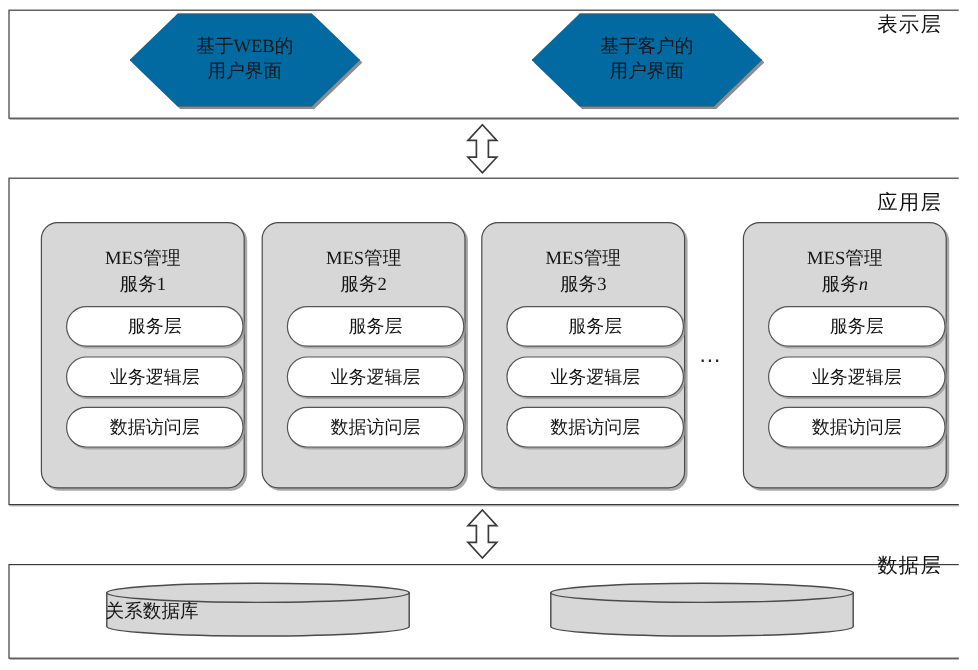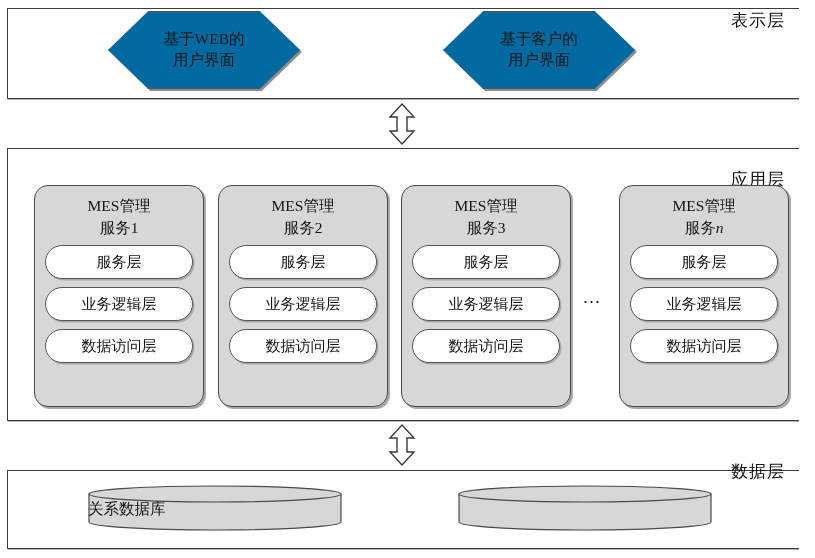--- a/index.html
+++ b/index.html
@@ -33,21 +33,21 @@
 
   .layer-title {
     position: absolute;
     right: 14px;
     font-size: 17px;
     letter-spacing: 1px;
     color: #111;
     white-space: nowrap;
   }
   #title-presentation { top: 9px; }
-  #title-application  { top: 9px; margin-top: 11px; }
+  #title-application  { top: 9px; }
   #title-data         { top: 17px; }
 
   
   .hexagon {
     position: absolute;
     width: 192px;
     height: 78px;
     background: #0369a1;
     border: 1px solid #555;
     box-sizing: border-box;
@@ -86,21 +86,21 @@
     top: 185px;
     height: 222px;
     background: #d7d7d7;
     border: 1px solid #4a4a4a;
     border-radius: 14px;
     box-sizing: border-box;
     box-shadow: 2px 2px 0 rgba(140,140,140,0.75);
     display: flex;
     flex-direction: column;
     align-items: center;
-    padding-top: 9px;
+    padding-top: 19px;
   }
   #module-1 { left: 34px; }
   #module-2 { left: 218px; }
   #module-3 { left: 401px; }
   #module-4 { left: 619px; }
 
   .module-title {
     font-size: 15.5px;
     line-height: 1.4;
     text-align: center;
@@ -108,21 +108,21 @@
     white-space: nowrap;
   }
   .module-title .idx { font-size: 15.5px; }
   .module-title .idx-italic { font-style: italic; }
 
   .sublayer-list {
     margin-top: 7px;
     width: 100%;
     display: flex;
     flex-direction: column;
-    align-items: center;
+    align-items: flex-end;
     gap: 8px;
   }
   .sublayer-pill {
     width: 148px;
     height: 34px;
     background: #ffffff;
     border: 1px solid #555;
     border-radius: 17px;
     box-sizing: border-box;
     display: flex;

